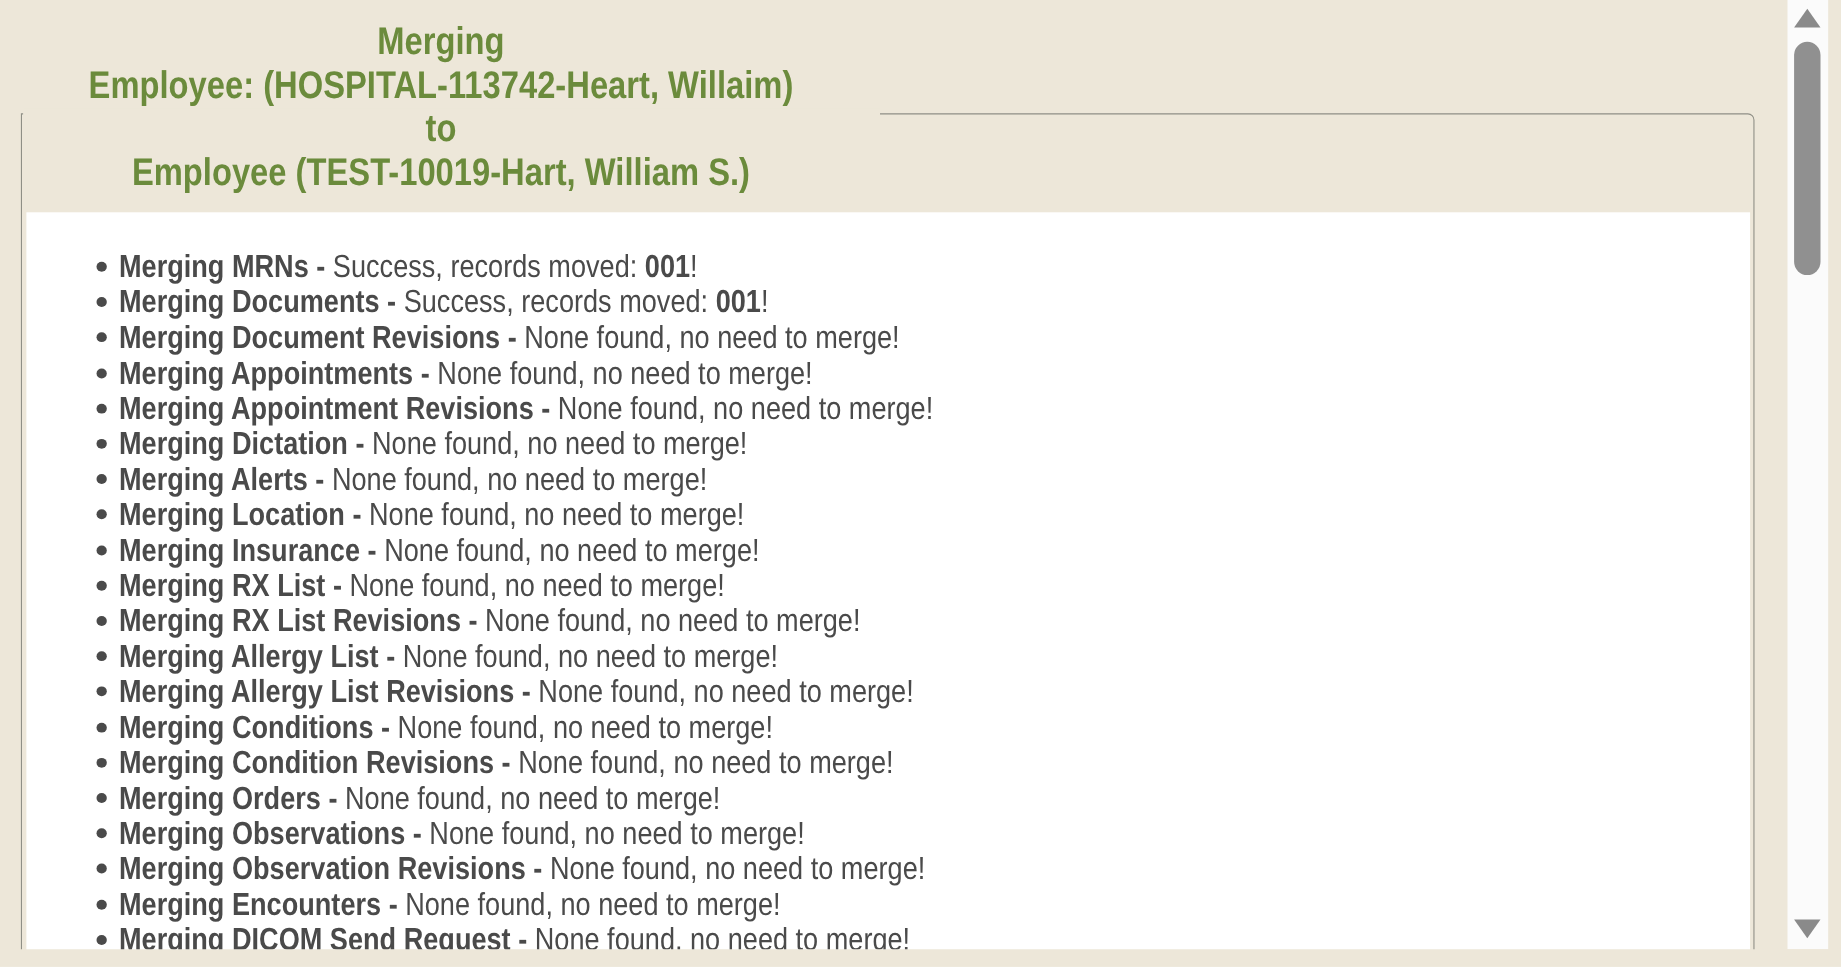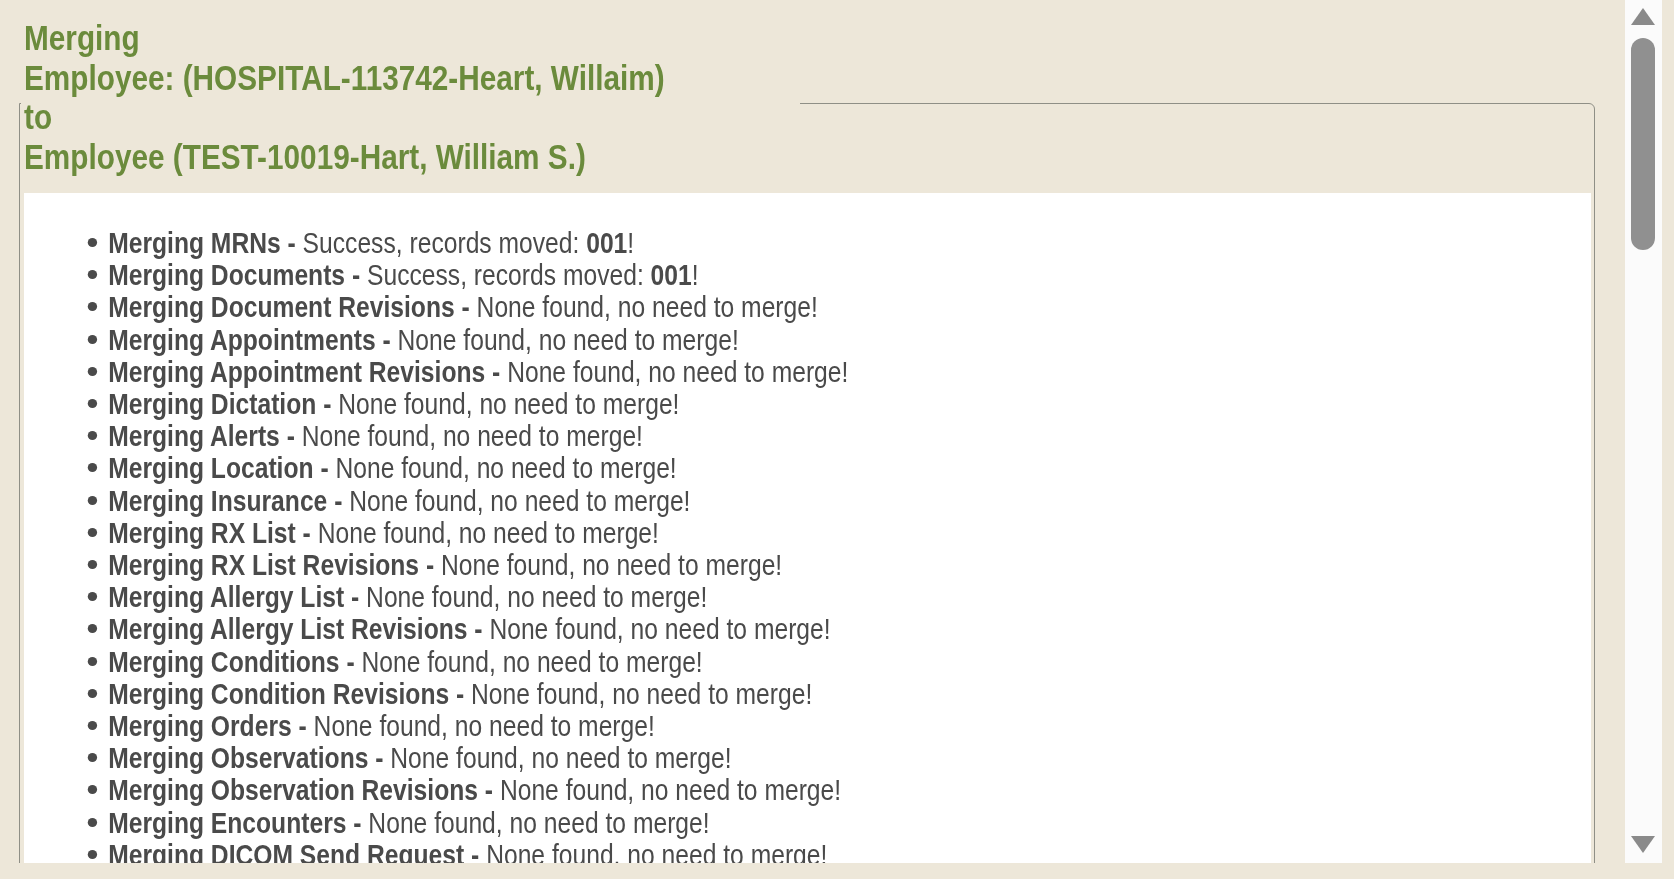--- a/index.html
+++ b/index.html
@@ -42,20 +42,21 @@
     width: 779px;
     height: 9px;
     background: #EDE7D9;
     z-index: 1;
   }
   .legend {
     position: absolute;
     left: 24px;
     top: 18px;
     z-index: 2;
+    text-align: center;
   }
   .squeeze {
     transform: scaleX(0.85);
     transform-origin: 0 0;
     width: 117.65%;
   }
   .legend .line {
     font-weight: bold;
     font-size: 35px;
     line-height: 39.5px;

